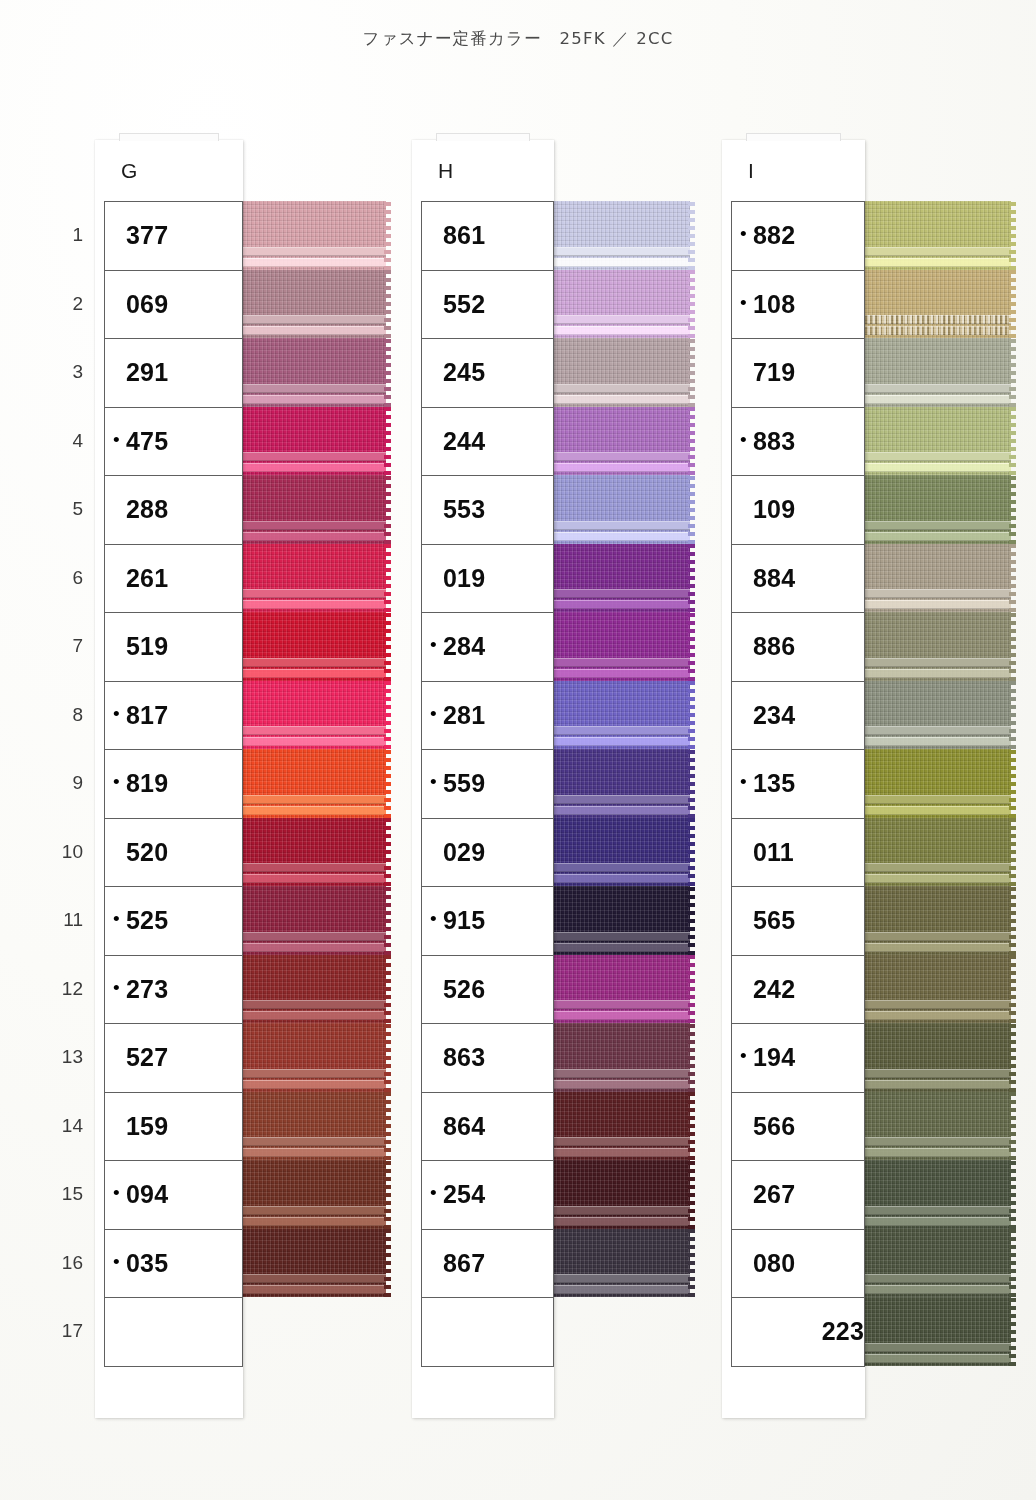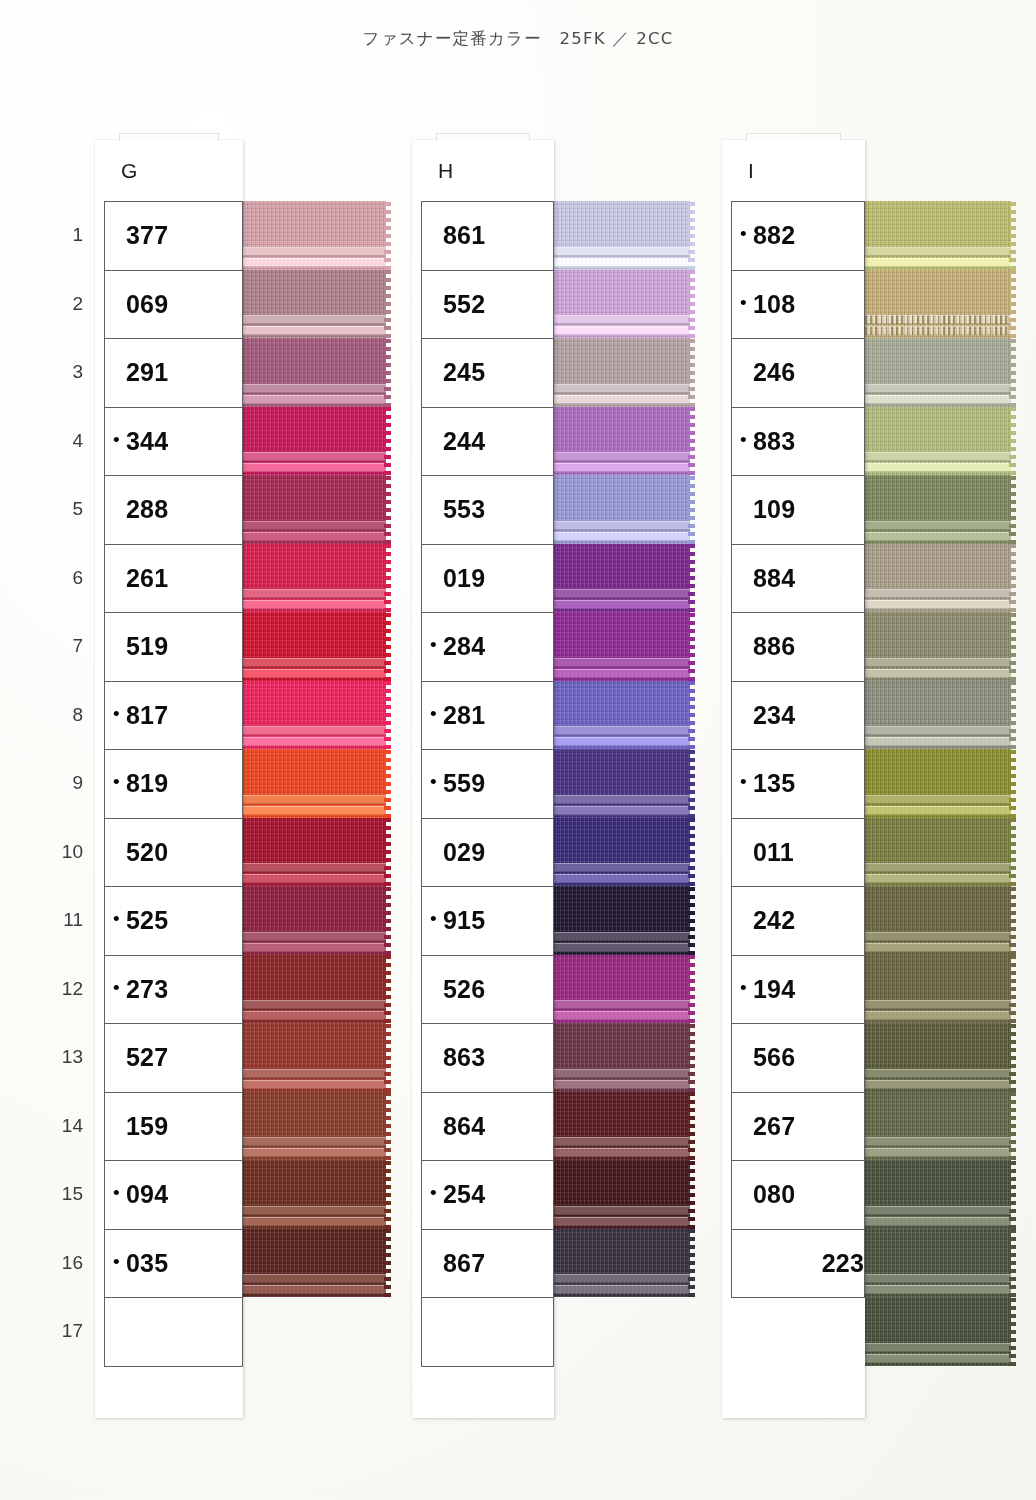--- a/index.html
+++ b/index.html
@@ -271,21 +271,21 @@
           <div class="row" style="height: 68.5px;">
             <span class="dot"></span>
             <span class="code">069</span>
           </div>
           <div class="row" style="height: 68.5px;">
             <span class="dot"></span>
             <span class="code">291</span>
           </div>
           <div class="row" style="height: 68.5px;">
             <span class="dot">•</span>
-            <span class="code">344</span>
+            <span class="code">475</span>
           </div>
           <div class="row" style="height: 68.5px;">
             <span class="dot"></span>
             <span class="code">288</span>
           </div>
           <div class="row" style="height: 68.5px;">
             <span class="dot"></span>
             <span class="code">261</span>
           </div>
           <div class="row" style="height: 68.5px;">
@@ -654,21 +654,21 @@
           <div class="row" style="height: 68.5px;">
             <span class="dot">•</span>
             <span class="code">882</span>
           </div>
           <div class="row" style="height: 68.5px;">
             <span class="dot">•</span>
             <span class="code">108</span>
           </div>
           <div class="row" style="height: 68.5px;">
             <span class="dot"></span>
-            <span class="code">246</span>
+            <span class="code">719</span>
           </div>
           <div class="row" style="height: 68.5px;">
             <span class="dot">•</span>
             <span class="code">883</span>
           </div>
           <div class="row" style="height: 68.5px;">
             <span class="dot"></span>
             <span class="code">109</span>
           </div>
           <div class="row" style="height: 68.5px;">
@@ -683,20 +683,24 @@
             <span class="dot"></span>
             <span class="code">234</span>
           </div>
           <div class="row" style="height: 68.5px;">
             <span class="dot">•</span>
             <span class="code">135</span>
           </div>
           <div class="row" style="height: 68.5px;">
             <span class="dot"></span>
             <span class="code">011</span>
+          </div>
+          <div class="row" style="height: 68.5px;">
+            <span class="dot"></span>
+            <span class="code">565</span>
           </div>
           <div class="row" style="height: 68.5px;">
             <span class="dot"></span>
             <span class="code">242</span>
           </div>
           <div class="row" style="height: 68.5px;">
             <span class="dot">•</span>
             <span class="code">194</span>
           </div>
           <div class="row" style="height: 68.5px;">

